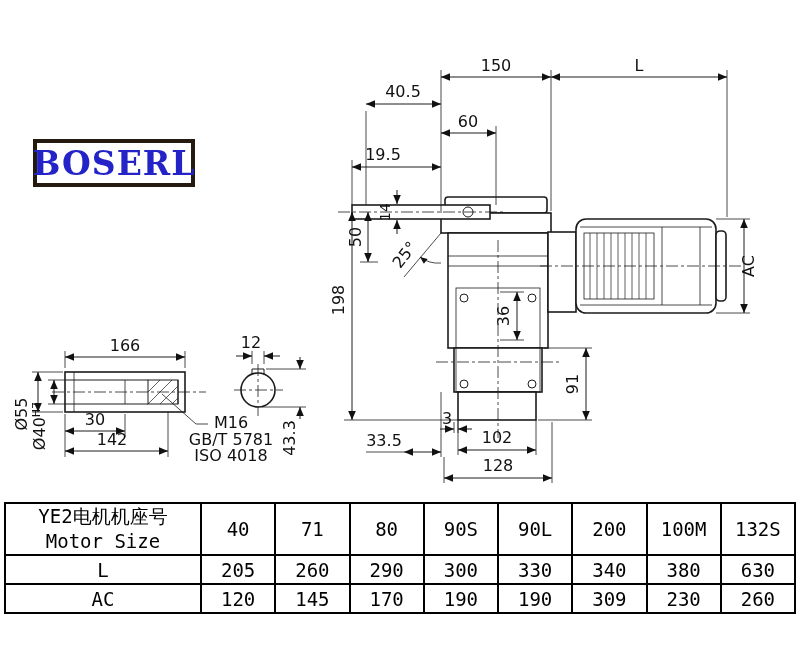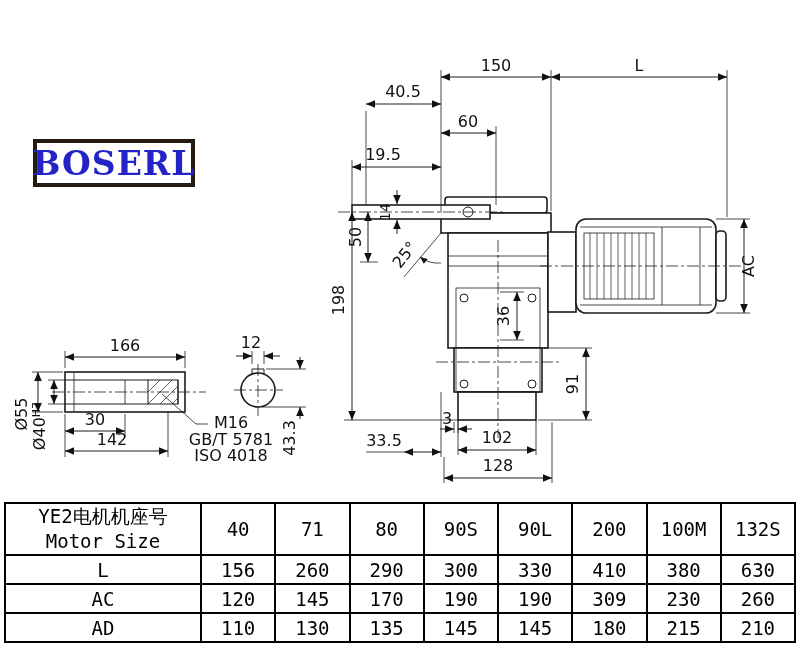--- a/index.html
+++ b/index.html
@@ -250,47 +250,36 @@
         <td>71</td>
         <td>80</td>
         <td>90S</td>
         <td>90L</td>
         <td>200</td>
         <td>100M</td>
         <td>132S</td>
       </tr>
       <tr class="datarow">
         <td>L</td>
-        <td>156</td>
+        <td>205</td>
         <td>260</td>
         <td>290</td>
         <td>300</td>
         <td>330</td>
-        <td>410</td>
+        <td>340</td>
         <td>380</td>
         <td>630</td>
       </tr>
       <tr class="datarow">
         <td>AC</td>
         <td>120</td>
         <td>145</td>
         <td>170</td>
         <td>190</td>
         <td>190</td>
         <td>309</td>
         <td>230</td>
         <td>260</td>
       </tr>
-      <tr class="datarow">
-        <td>AD</td>
-        <td>110</td>
-        <td>130</td>
-        <td>135</td>
-        <td>145</td>
-        <td>145</td>
-        <td>180</td>
-        <td>215</td>
-        <td>210</td>
-      </tr>
     </tbody>
   </table>
 
 </div>
 
 </body></html>

